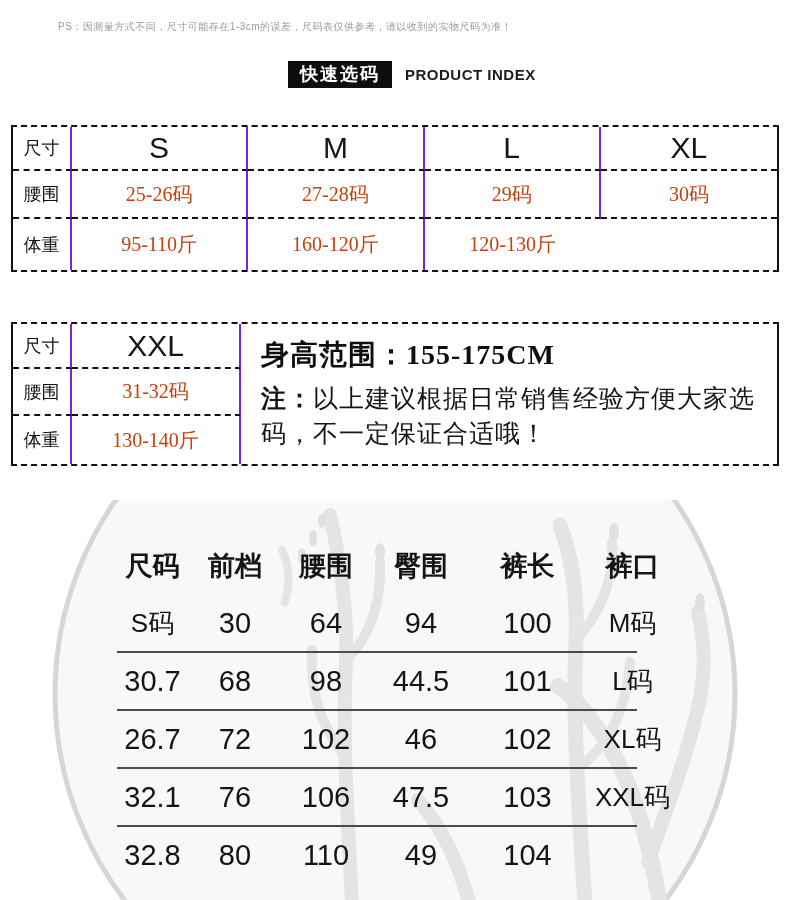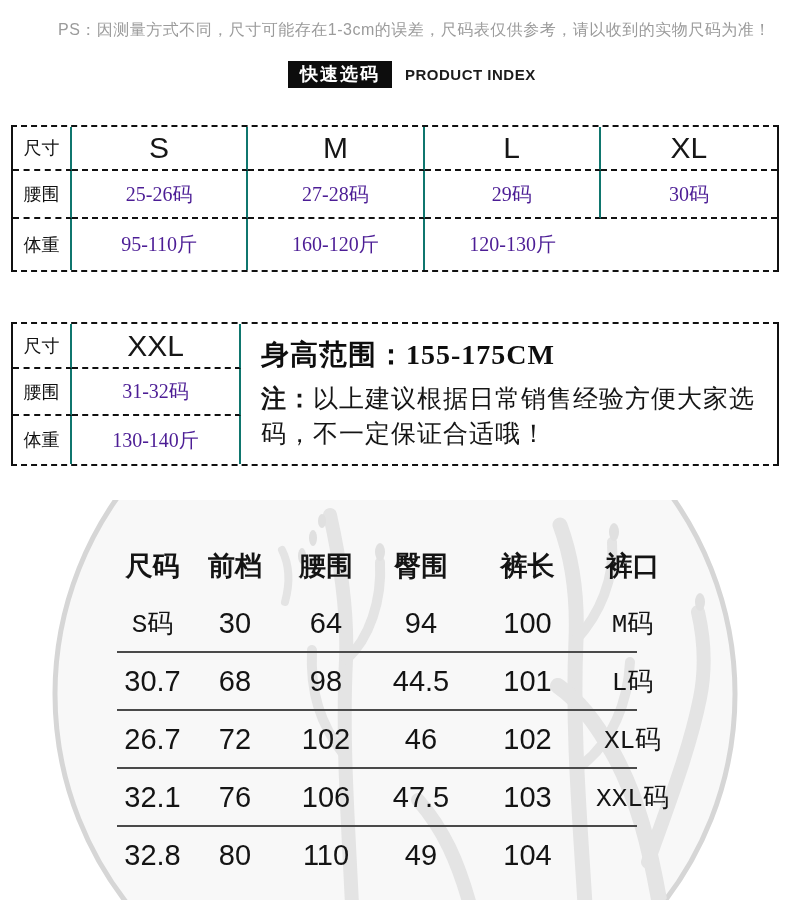--- a/index.html
+++ b/index.html
@@ -1,59 +1,59 @@
 <!DOCTYPE html>
 <html><head>
 <meta charset="utf-8">
 <style>
   html,body{margin:0;padding:0;background:#ffffff;}
   .page{position:relative;width:790px;height:900px;background:#ffffff;overflow:hidden;
         font-family:"Liberation Sans",sans-serif;color:#1a1a1a;}
 
   
-  .ps-note{position:absolute;left:58px;top:20px;font-size:16px;color:#9b9b9b;letter-spacing:0.5px;}
+  .ps-note{position:absolute;left:58px;top:20px;font-size:10px;color:#9b9b9b;letter-spacing:0.5px;}
 
   
   .sec-header{position:absolute;left:288px;top:61px;height:27px;display:flex;align-items:center;gap:13px;}
   .badge{background:#0d0d0d;color:#ffffff;height:27px;line-height:27px;padding:0 12px;
          font-size:18px;font-weight:700;letter-spacing:2px;}
   .subtitle{font-size:15px;font-weight:700;color:#1c1c1c;letter-spacing:0.5px;}
 
   
   .sz-table{position:absolute;left:11px;width:768px;background:#fff;
             border-left:2px solid #111;border-right:2px solid #111;
             border-top:2px dashed #111;border-bottom:2px dashed #111;
             display:grid;box-sizing:border-box;
             font-family:"Liberation Serif",serif;}
   .t1{top:125px;grid-template-columns:59px repeat(4,1fr);grid-template-rows:44px 48px 51px;}
   .t2{top:322px;grid-template-columns:59px 169px 1fr;grid-template-rows:45px 47px 48px;}
   .cell{display:flex;align-items:center;justify-content:center;
-        border-right:2px solid #0f766e;border-bottom:2px dashed #111;box-sizing:border-box;}
+        border-right:2px solid #6d28d9;border-bottom:2px dashed #111;box-sizing:border-box;}
   .cell.last-col{border-right:none;}
   .cell.last-row{border-bottom:none;}
   .lbl{font-size:18px;color:#111;}
   .big-size{font-family:"Liberation Sans",sans-serif;font-size:30px;font-weight:400;color:#161616;}
-  .val{font-size:20px;color:#4c1d95;}
+  .val{font-size:20px;color:#c2410c;}
 
   .note-cell{grid-column:3;grid-row:1/4;border-bottom:none;border-right:none;
              display:block;padding:12px 14px 0 20px;box-sizing:border-box;}
   .note-height{font-size:28px;font-weight:700;color:#0e0e0e;letter-spacing:1px;}
   .note-para{margin-top:8px;font-size:25px;line-height:1.38;color:#151515;letter-spacing:1px;}
   .note-prefix{font-weight:700;}
 
   
   .bottom-section{position:absolute;left:0;top:500px;width:790px;height:400px;overflow:hidden;}
   .bottom-section svg{position:absolute;left:0;top:0;}
 
   .measure-table{position:absolute;left:115px;top:38px;width:565px;
                  display:grid;grid-template-columns:75px 90px 92px 98px 115px 95px;
                  grid-template-rows:56px repeat(5,58px);}
   .m-cell{display:flex;align-items:center;justify-content:center;color:#141414;}
   .m-head{font-size:27px;font-weight:700;}
-  .m-size{font-size:26px;font-weight:500;font-family:Liberation Mono, monospace;}
+  .m-size{font-size:26px;font-weight:500;}
   .m-num{font-size:29px;font-weight:400;}
   .row-sep{position:absolute;left:2px;width:520px;height:2px;background:#4a4a4a;}
 </style>
 </head>
 <body>
 
 <div class="page">
 
   <div class="ps-note">PS：因测量方式不同，尺寸可能存在1-3cm的误差，尺码表仅供参考，请以收到的实物尺码为准！</div>
 

